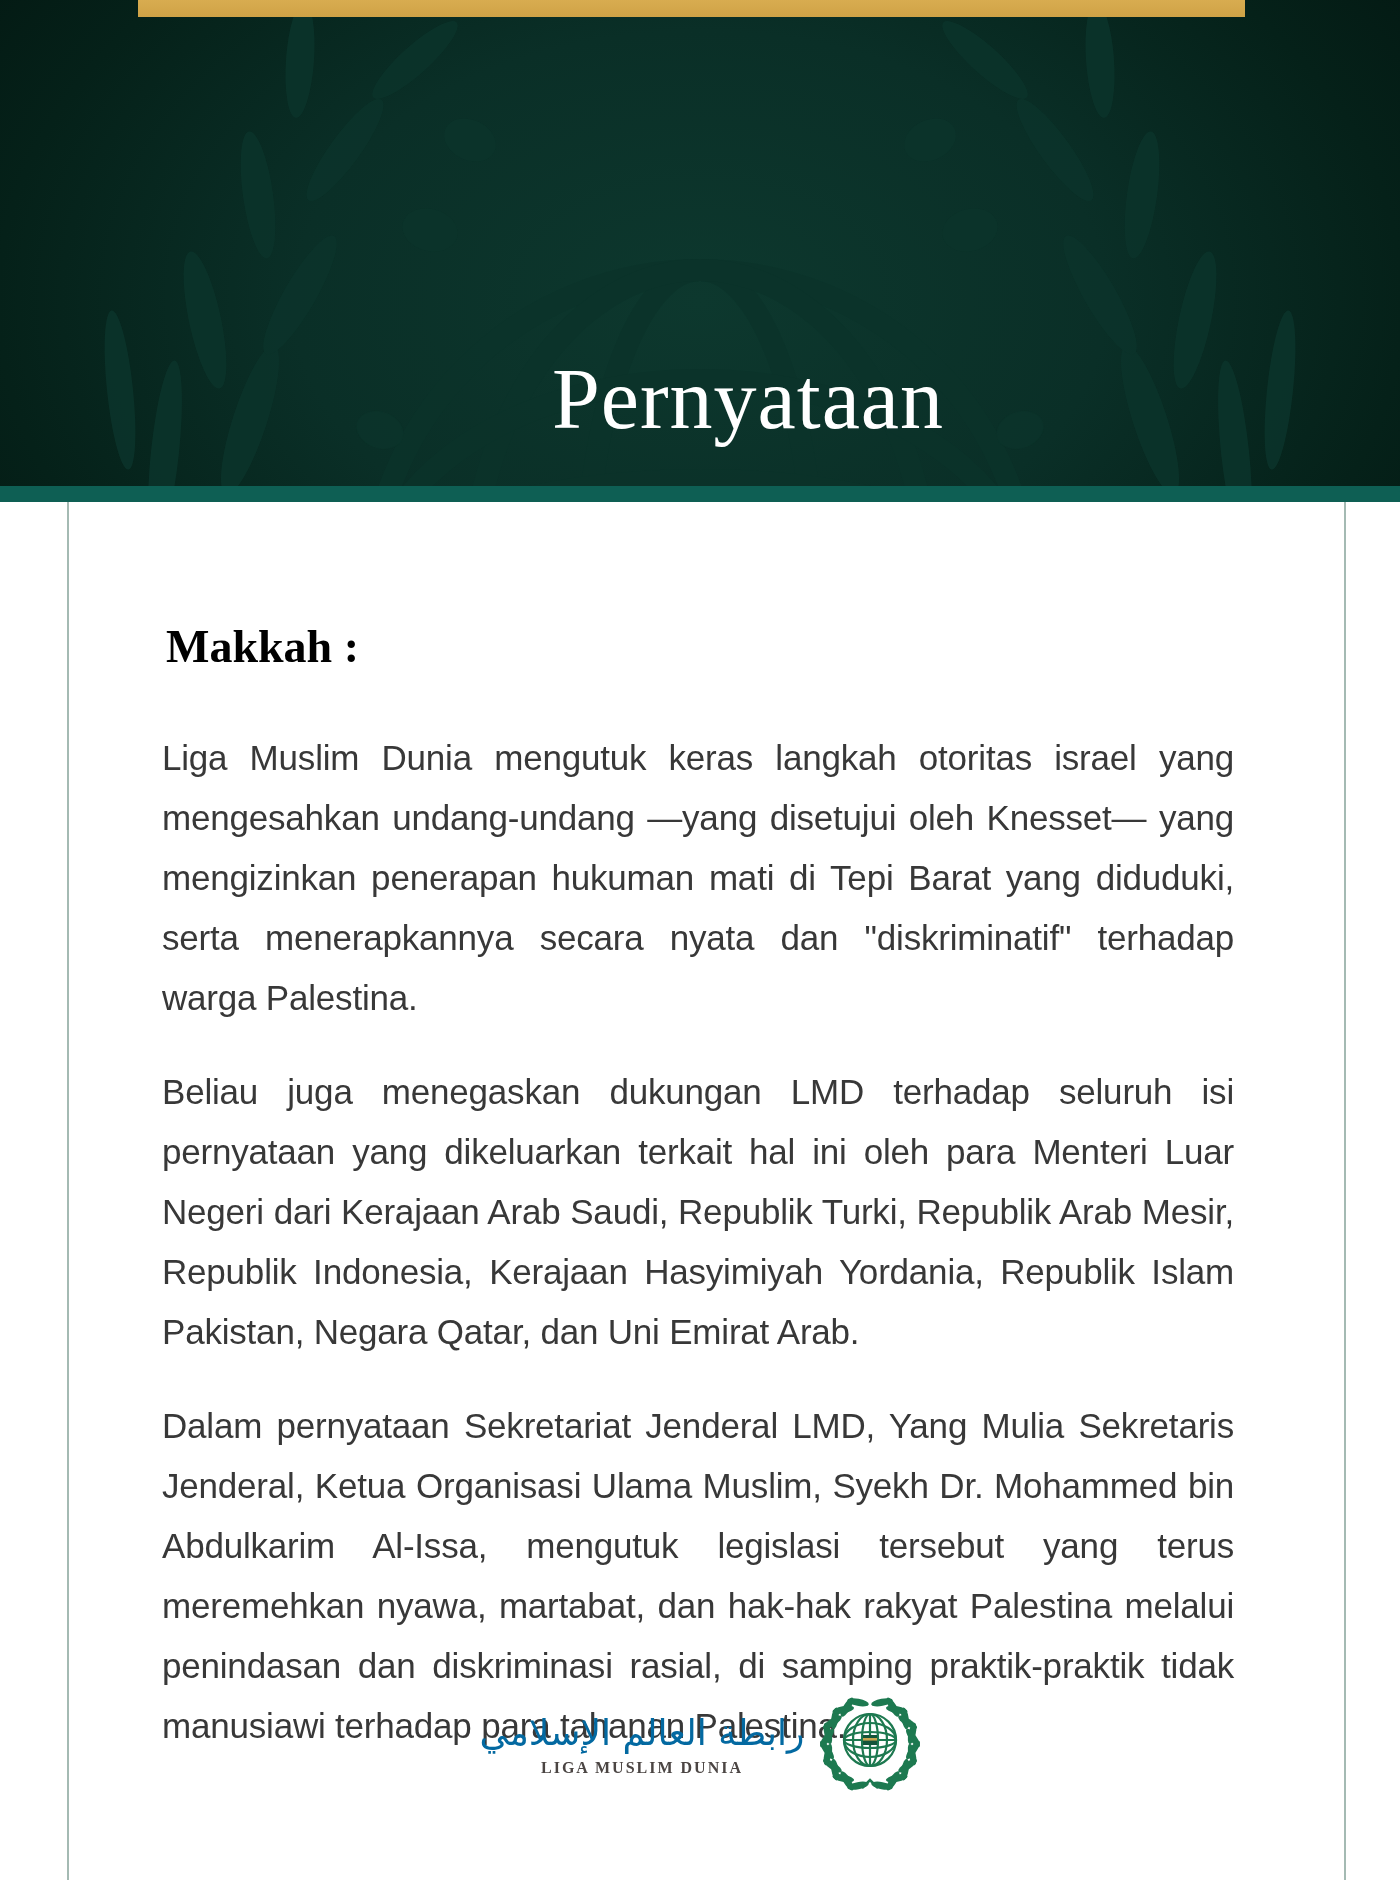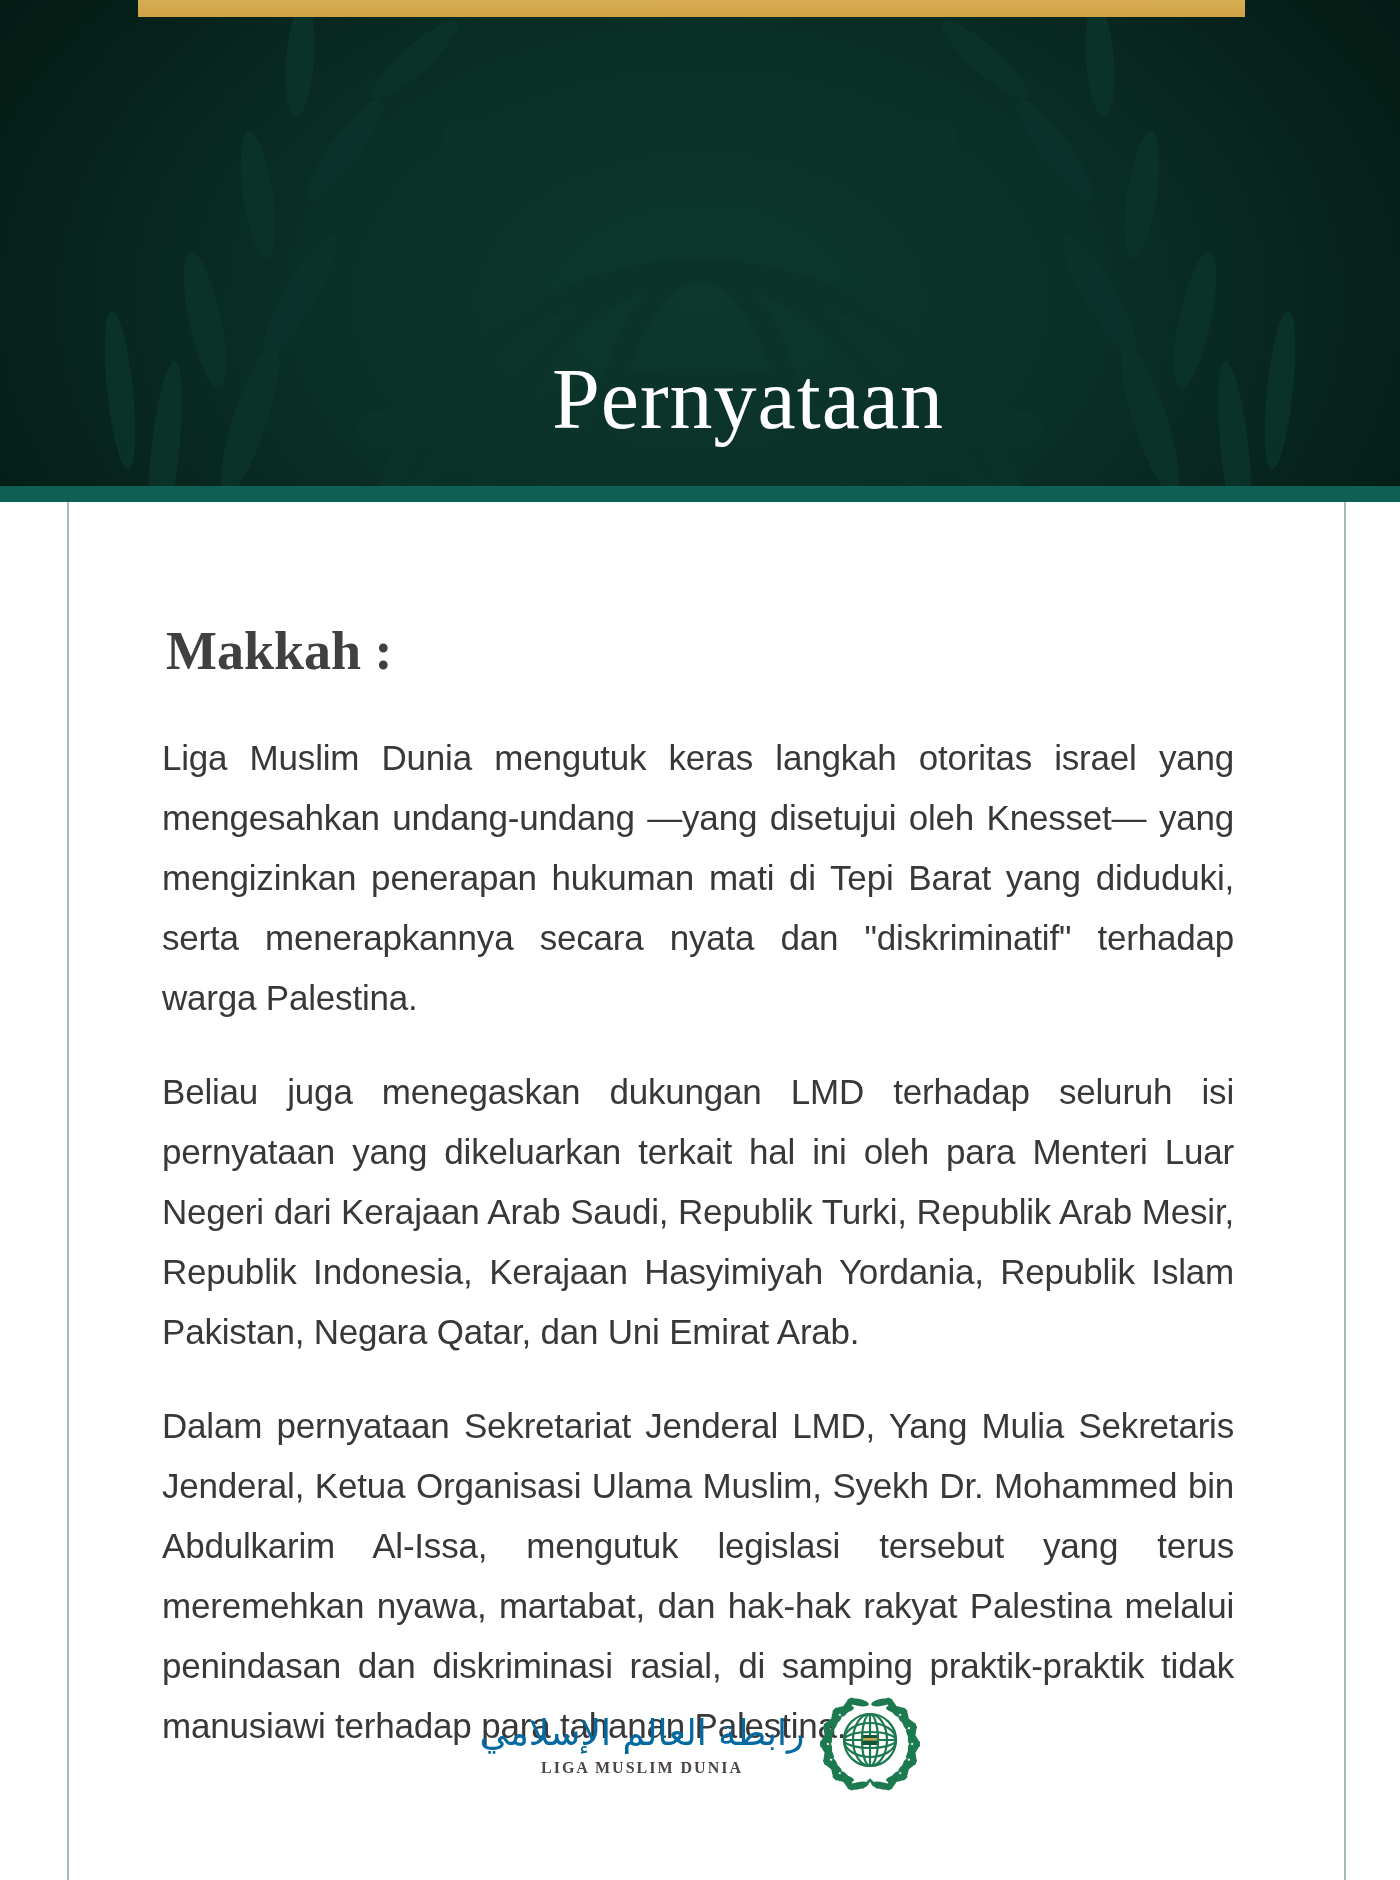--- a/index.html
+++ b/index.html
@@ -30,21 +30,21 @@
   }
 
   
   .rule{position:absolute;top:502px;bottom:0;width:2px;background:#a4bab3;}
   .rule-left{left:67px;}
   .rule-right{left:1344px;}
 
   .location-heading{
     position:absolute;left:166px;top:622px;margin:0;
     font-family:"Liberation Serif","DejaVu Serif",serif;
-    font-size:54px;font-weight:700;color:#404040;line-height:1.1;
+    font-size:46px;font-weight:700;color:#000000;line-height:1.1;
   }
 
   .statement{
     position:absolute;left:162px;top:728px;width:1072px;
     font-size:35px;line-height:60px;color:#383838;letter-spacing:-0.2px;
   }
   .statement p{
     margin:0 0 34px 0;text-align:justify;
   }
 

